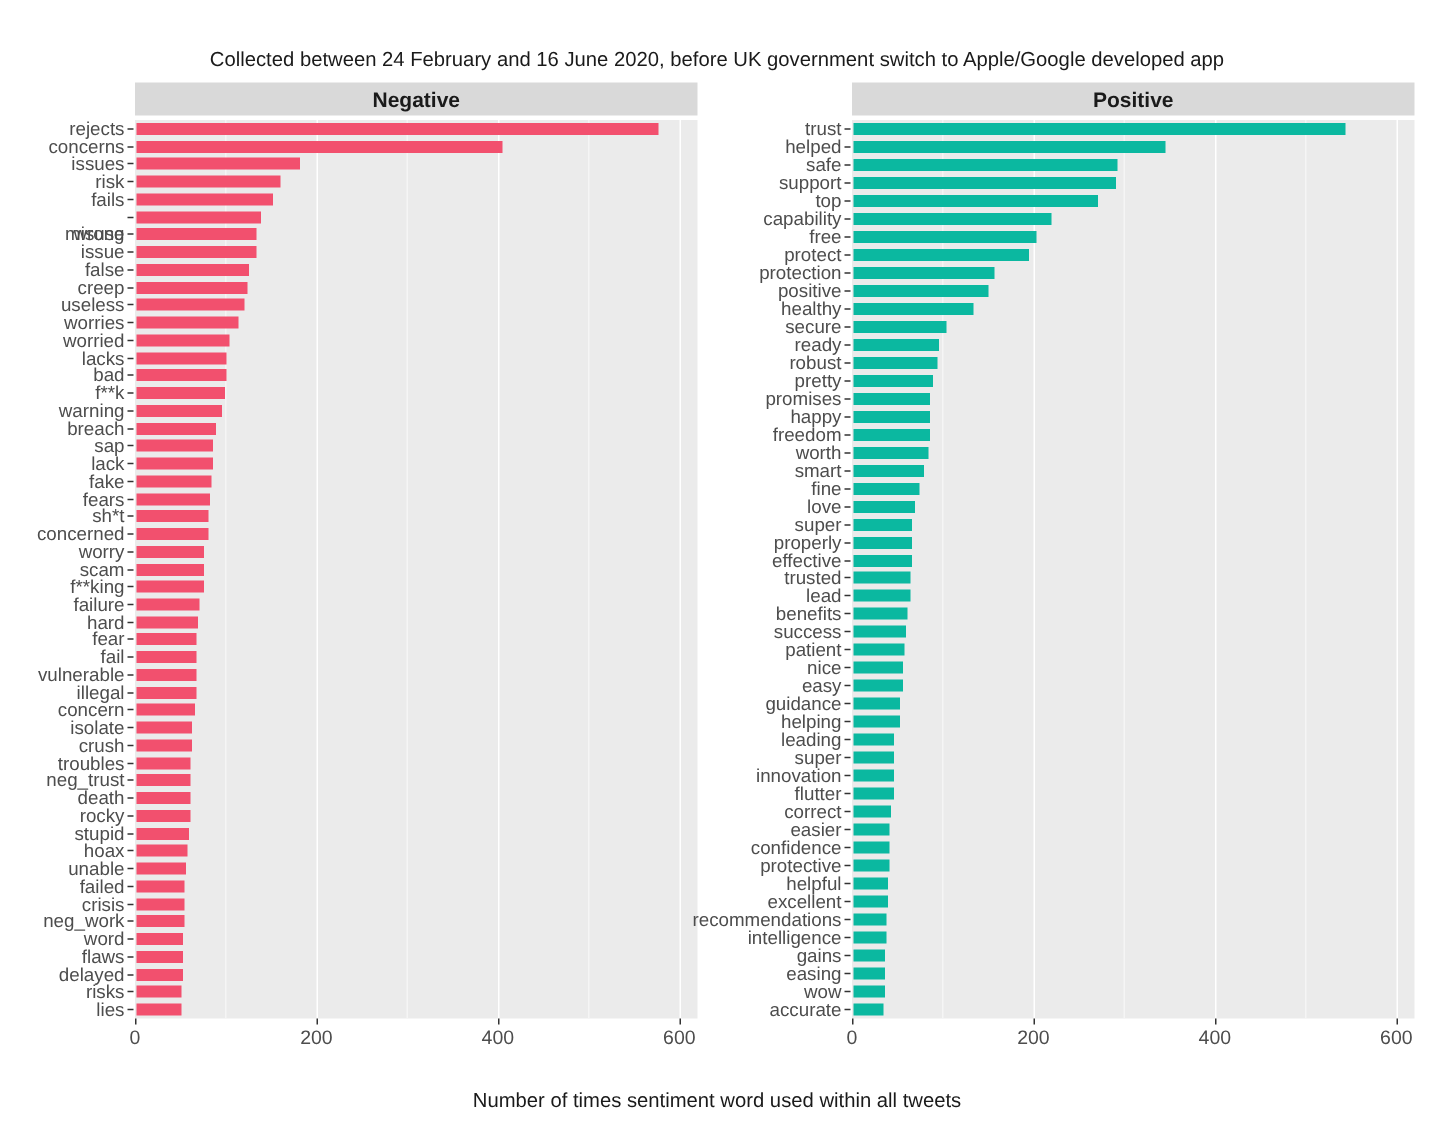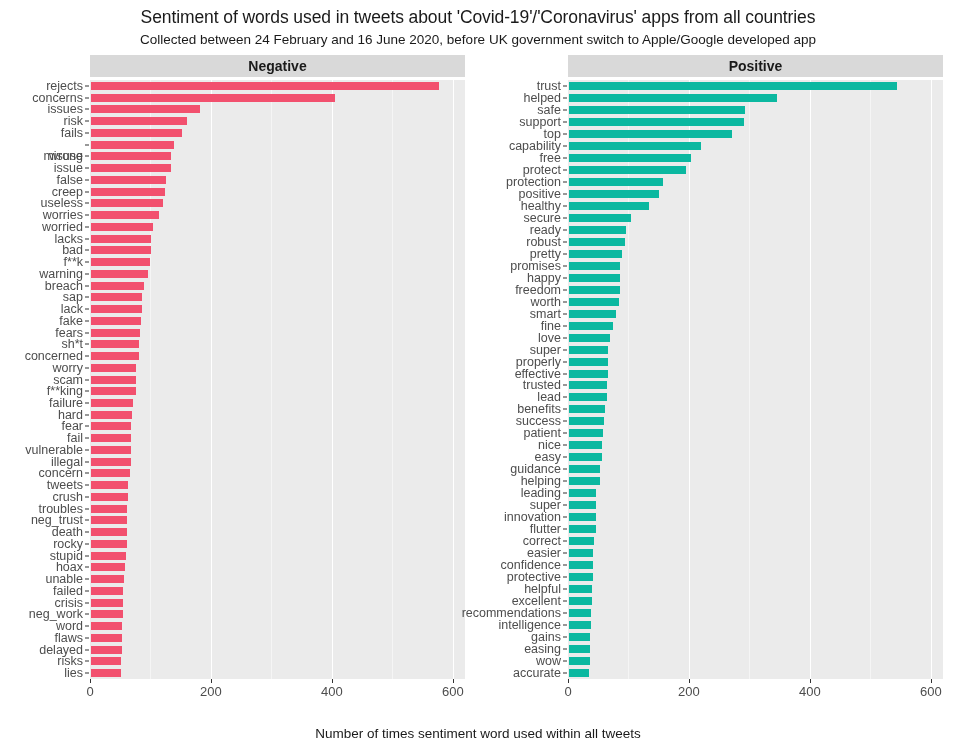--- a/index.html
+++ b/index.html
@@ -150,21 +150,20 @@
     text-align: center;
     font-size: 13.5px;
     color: #1a1a1a;
   }
 </style>
 </head>
 <body>
 
 <div id="root">
 
-  <div class="title">Sentiment of words used in tweets about 'Covid-19'/'Coronavirus' apps from all countries</div>
   <div class="subtitle">Collected between 24 February and 16 June 2020, before UK government switch to Apple/Google developed app</div>
 
   <div class="panels">
 
     <div class="panel neg">
       <div class="strip">Negative</div>
       <div class="axis-labels" id="yaxis-neg">
           <div class="ylab" style="top: 30.8725px;">rejects</div>
           <div class="ytick" style="top: 30.8725px;"></div>
           <div class="ylab" style="top: 42.6176px;">concerns</div>
@@ -226,21 +225,21 @@
           <div class="ylab" style="top: 371.48px;">fear</div>
           <div class="ytick" style="top: 371.48px;"></div>
           <div class="ylab" style="top: 383.225px;">fail</div>
           <div class="ytick" style="top: 383.225px;"></div>
           <div class="ylab" style="top: 394.971px;">vulnerable</div>
           <div class="ytick" style="top: 394.971px;"></div>
           <div class="ylab" style="top: 406.716px;">illegal</div>
           <div class="ytick" style="top: 406.716px;"></div>
           <div class="ylab" style="top: 418.461px;">concern</div>
           <div class="ytick" style="top: 418.461px;"></div>
-          <div class="ylab" style="top: 430.206px;">tweets</div>
+          <div class="ylab" style="top: 430.206px;">isolate</div>
           <div class="ytick" style="top: 430.206px;"></div>
           <div class="ylab" style="top: 441.951px;">crush</div>
           <div class="ytick" style="top: 441.951px;"></div>
           <div class="ylab" style="top: 453.696px;">troubles</div>
           <div class="ytick" style="top: 453.696px;"></div>
           <div class="ylab" style="top: 465.441px;">neg_trust</div>
           <div class="ytick" style="top: 465.441px;"></div>
           <div class="ylab" style="top: 477.186px;">death</div>
           <div class="ytick" style="top: 477.186px;"></div>
           <div class="ylab" style="top: 488.931px;">rocky</div>

